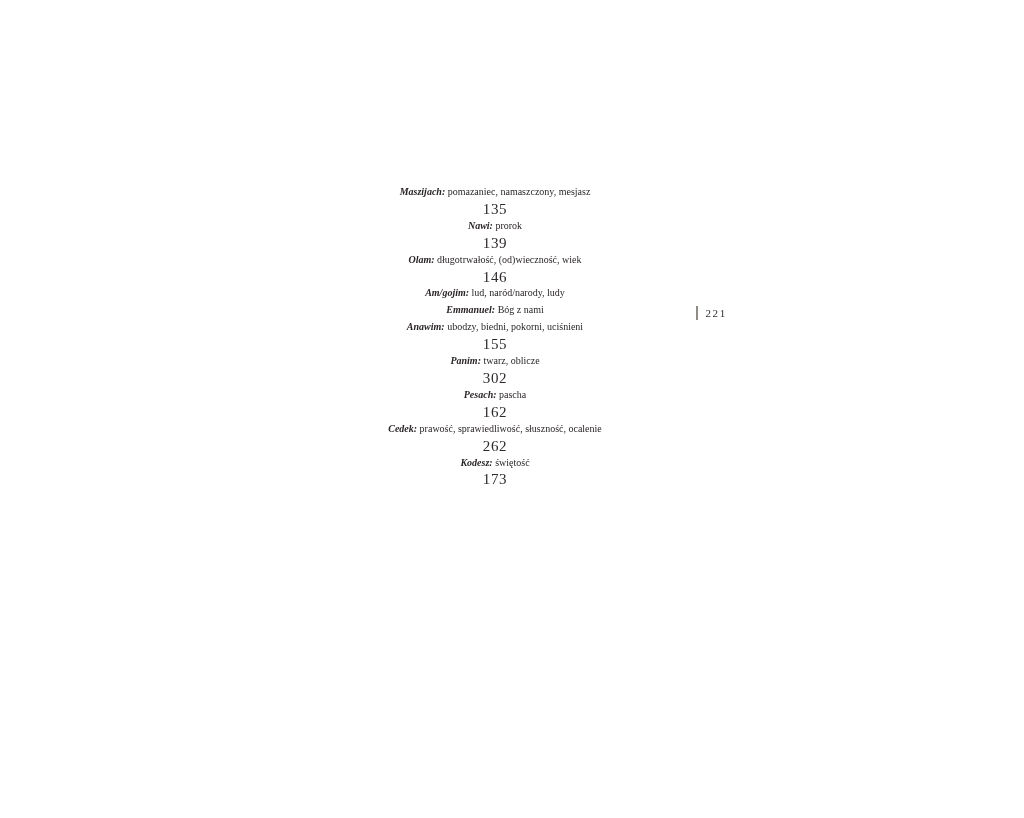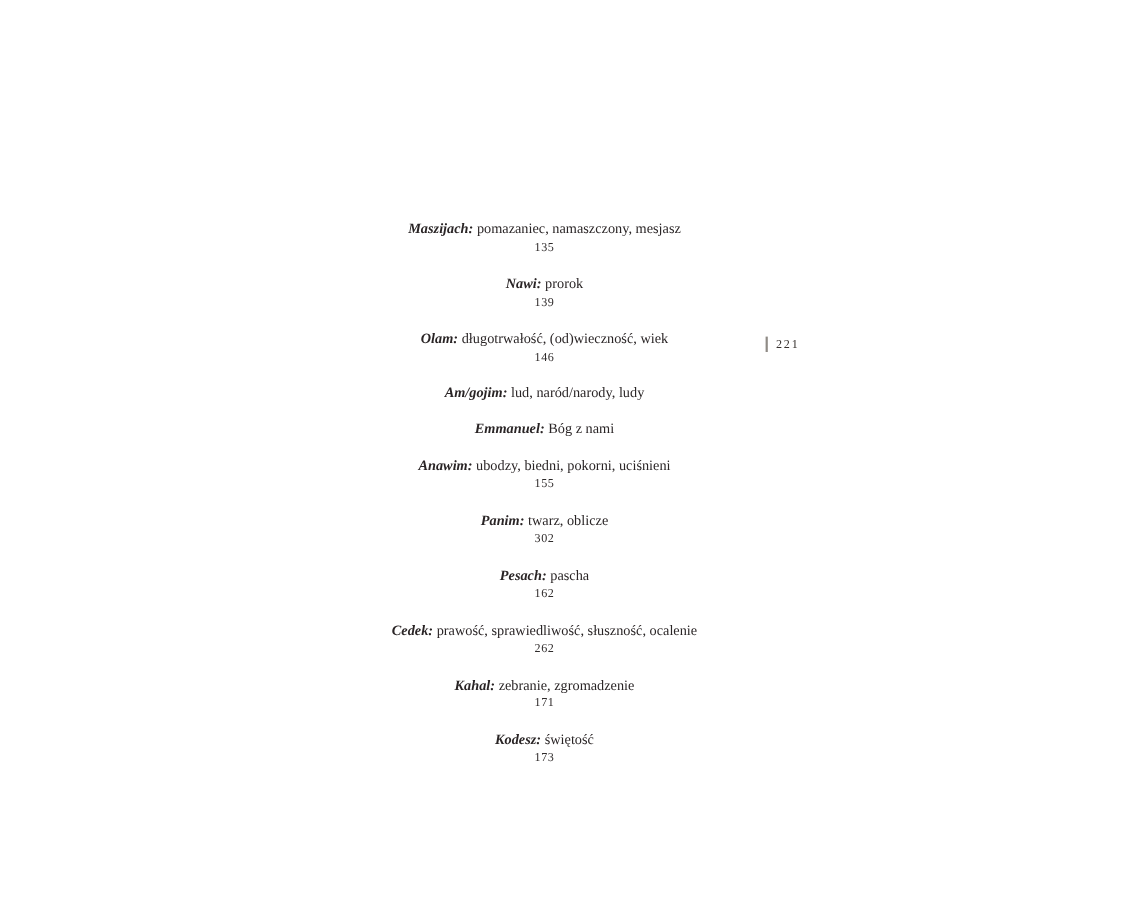--- a/index.html
+++ b/index.html
@@ -21,35 +21,34 @@
     background: #ffffff;
   }
   .glossary {
     position: absolute;
     left: 295px;
     top: 184px;
     width: 400px;
     text-align: center;
   }
   .entry-line {
-    font-size: 13px;
+    font-size: 10px;
     line-height: 16.9px;
     white-space: nowrap;
-    margin-top: 16px;
   }
   .term {
     font-weight: bold;
     font-style: italic;
   }
   .definition {
     font-weight: normal;
     font-style: normal;
   }
   .pageno {
-    font-size: 11px;
+    font-size: 15px;
     line-height: 16.9px;
     letter-spacing: 0.6px;
     color: #2e2a2a;
   }
   .marginal {
     position: absolute;
     left: 696px;
     top: 305px;
     height: 16px;
     display: flex;
@@ -130,26 +129,20 @@
     <div class="pageno">162</div>
   </div>
 
   <div class="entry">
     <div class="entry-line">
       <span class="term">Cedek: </span><span class="definition">prawość, sprawiedliwość, słuszność, ocalenie</span>
     </div>
     <div class="pageno">262</div>
   </div>
 
-  <div class="entry">
-    <div class="entry-line">
-      <span class="term">Kahal: </span><span class="definition">zebranie, zgromadzenie</span>
-    </div>
-    <div class="pageno">171</div>
-  </div>
 
   <div class="entry">
     <div class="entry-line">
       <span class="term">Kodesz: </span><span class="definition">świętość</span>
     </div>
     <div class="pageno">173</div>
   </div>
 </div>
 
   <div class="marginal">

